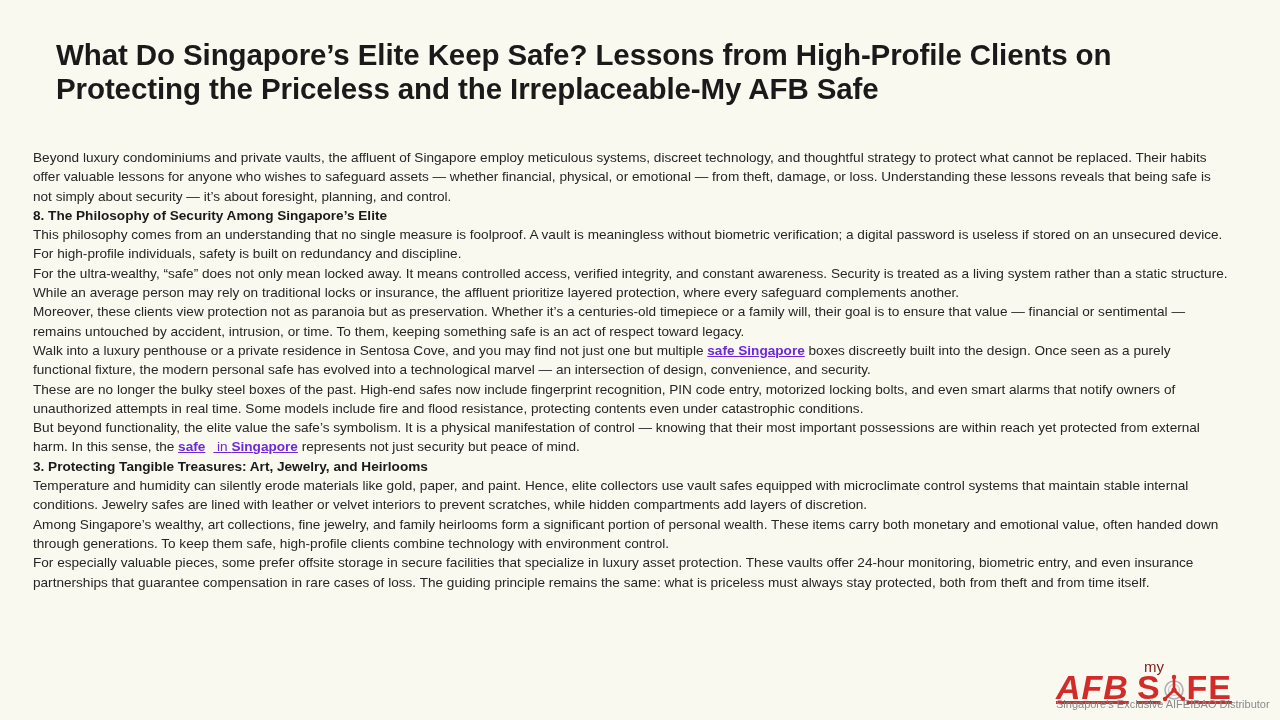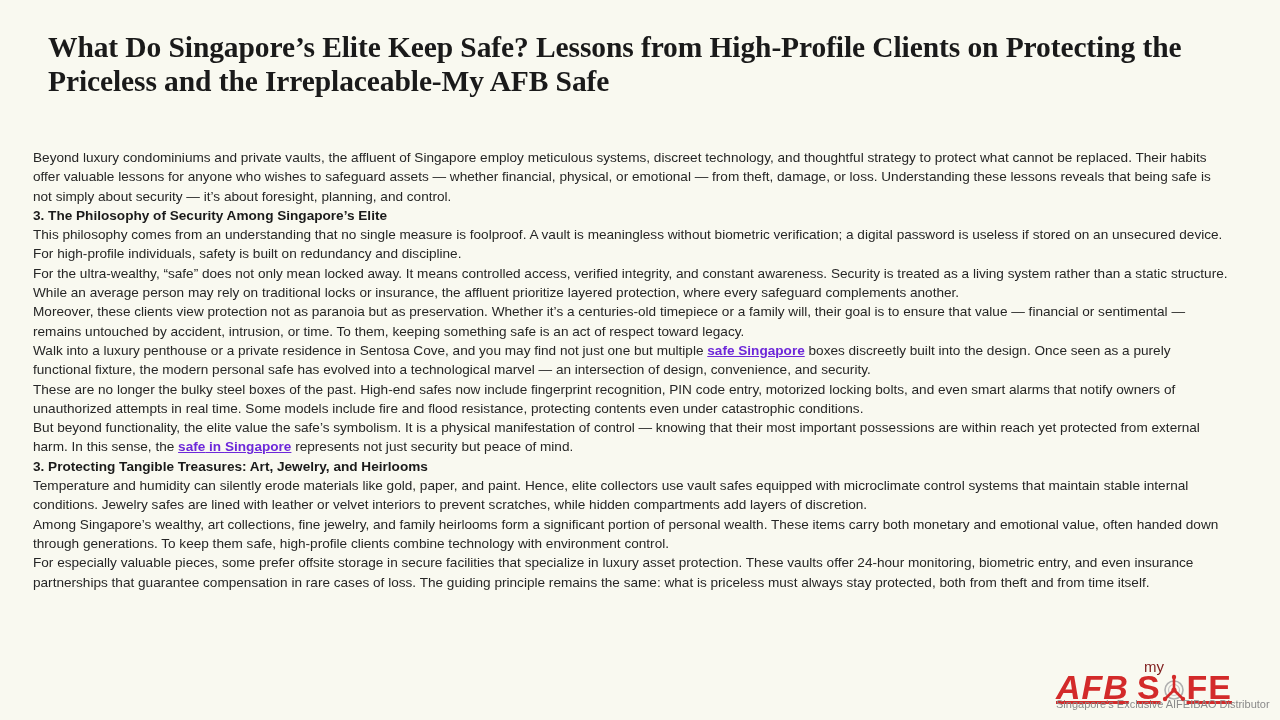--- a/index.html
+++ b/index.html
@@ -12,22 +12,22 @@
       background: #f9f9f0;
       position: relative;
       overflow: hidden;
       color: #1f1f1f;
     }
     .title {
       position: absolute;
       left: 48px;
       top: 30px;
       width: 1200px;
-      margin: 0;
-      font-family: Liberation Serif, serif;
+      margin: 8px;
+      font-family: Liberation Sans, sans-serif;
       font-weight: bold;
       font-size: 29.5px;
       line-height: 34px;
       color: #1a1a1a;
       letter-spacing: -0.1px;
     }
     .body-text {
       position: absolute;
       left: 33px;
       top: 148px;
@@ -48,21 +48,22 @@
       color: #1a1a1a;
     }
     .link {
       color: #6d28d9;
       text-decoration: underline;
       font-weight: bold;
       cursor: pointer;
       text-align: center;
     }
     .link .plain {
-      font-weight: bold;
+      font-weight: normal;
+      margin-left: 8px;
     }
     .logo {
       position: absolute;
       right: 14px;
       bottom: 2px;
       width: 210px;
       height: 60px;
       font-family: "Liberation Sans", sans-serif;
     }
     .logo .my {
@@ -107,21 +108,21 @@
     }
   </style>
 </head>
 <body>
 
 <h1 class="title">What Do Singapore’s Elite Keep Safe? Lessons from High-Profile Clients on Protecting the Priceless and the Irreplaceable-My AFB Safe</h1>
 
 <div class="body-text">
   <p>Beyond luxury condominiums and private vaults, the affluent of Singapore employ meticulous systems, discreet technology, and thoughtful strategy to protect what cannot be replaced. Their habits offer valuable lessons for anyone who wishes to safeguard assets — whether financial, physical, or emotional — from theft, damage, or loss. Understanding these lessons reveals that being safe is not simply about security — it’s about foresight, planning, and control.</p>
 
-  <h2>3. The Philosophy of Security Among Singapore’s Elite</h2>
+  <h2>8. The Philosophy of Security Among Singapore’s Elite</h2>
   <p>This philosophy comes from an understanding that no single measure is foolproof. A vault is meaningless without biometric verification; a digital password is useless if stored on an unsecured device. For high-profile individuals, safety is built on redundancy and discipline.</p>
   <p>For the ultra-wealthy, “safe” does not only mean locked away. It means controlled access, verified integrity, and constant awareness. Security is treated as a living system rather than a static structure. While an average person may rely on traditional locks or insurance, the affluent prioritize layered protection, where every safeguard complements another.</p>
   <p>Moreover, these clients view protection not as paranoia but as preservation. Whether it’s a centuries-old timepiece or a family will, their goal is to ensure that value — financial or sentimental — remains untouched by accident, intrusion, or time. To them, keeping something safe is an act of respect toward legacy.</p>
 
   <p><span>Walk into a luxury penthouse or a private residence in Sentosa Cove, and you may find not just one but multiple </span><a class="link">safe Singapore</a><span> boxes discreetly built into the design. Once seen as a purely functional fixture, the modern personal safe has evolved into a technological marvel — an intersection of design, convenience, and security.</span></p>
   <p>These are no longer the bulky steel boxes of the past. High-end safes now include fingerprint recognition, PIN code entry, motorized locking bolts, and even smart alarms that notify owners of unauthorized attempts in real time. Some models include fire and flood resistance, protecting contents even under catastrophic conditions.</p>
   <p><span>But beyond functionality, the elite value the safe’s symbolism. It is a physical manifestation of control — knowing that their most important possessions are within reach yet protected from external harm. In this sense, the </span><a class="link"><span>safe</span><span class="plain"> in </span><span>Singapore</span></a><span> represents not just security but peace of mind.</span></p>
 
   <h2>3. Protecting Tangible Treasures: Art, Jewelry, and Heirlooms</h2>
   <p>Temperature and humidity can silently erode materials like gold, paper, and paint. Hence, elite collectors use vault safes equipped with microclimate control systems that maintain stable internal conditions. Jewelry safes are lined with leather or velvet interiors to prevent scratches, while hidden compartments add layers of discretion.</p>

